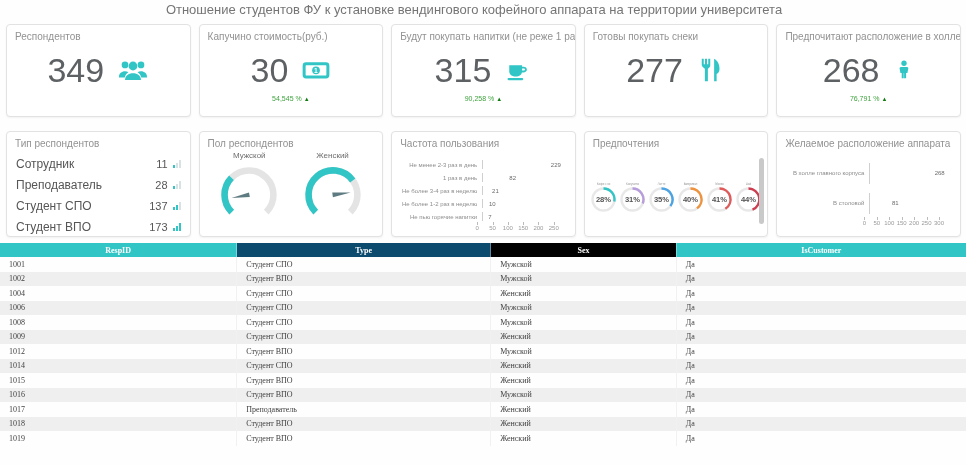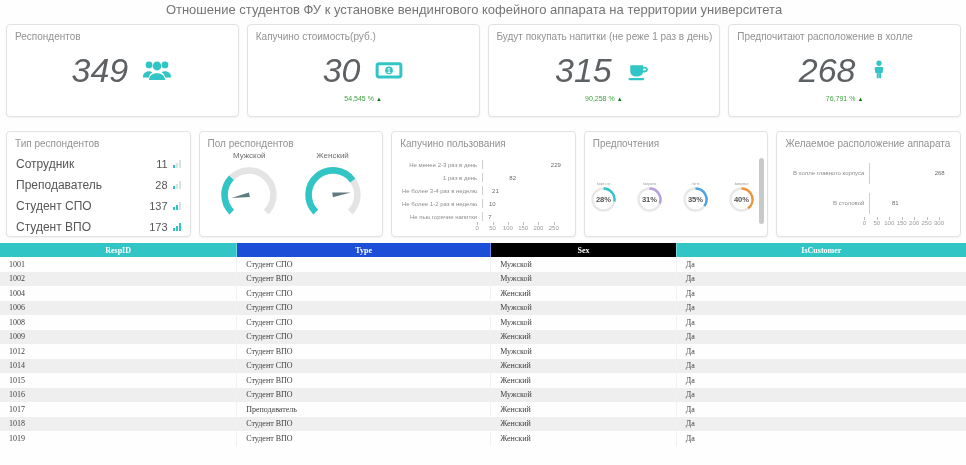--- a/index.html
+++ b/index.html
@@ -17,21 +17,21 @@
   .card{
     flex:1 1 0;min-width:0;background:#fff;border:1px solid #e2e2e2;border-radius:4px;
     box-shadow:0 1px 2px rgba(0,0,0,.05);position:relative;overflow:hidden;
   }
   .card-title{
     font-size:10px;color:#929292;padding:6px 8px 0 8px;
     white-space:nowrap;overflow:hidden;
   }
   
   .kpi-main{display:flex;align-items:center;justify-content:center;gap:13px;height:50px;margin-top:3px;}
-  .kpi-value{font-size:34px;color:#5d6164;font-style:italic;}
+  .kpi-value{font-size:34px;color:#5d6164;}
   .kpi-icon svg{display:block;}
   .kpi-delta{height:12px;text-align:center;font-size:7px;color:#3fa33f;}
   .delta-arrow{font-size:6px;color:#117a11;margin-left:2px;}
   
   #type-rows{margin-top:4px;}
   .trow{display:flex;align-items:center;height:21px;padding:0 9px;}
   .trow-label{flex:1;font-size:12px;color:#565656;white-space:nowrap;overflow:hidden;}
   .trow-value{font-size:11px;color:#565656;margin-right:5px;}
   .sig{display:flex;align-items:flex-end;gap:1px;height:8px;}
   .sig i{width:2px;display:block;background:#d9e2e2;}
@@ -43,21 +43,21 @@
   .hchart{position:absolute;left:7px;right:5px;top:26px;}
   .hrow{display:flex;align-items:center;}
   .hlabel{text-align:right;font-size:6px;color:#8d8d8d;padding-right:5px;white-space:nowrap;flex:none;}
   .hbararea{flex:1;position:relative;border-left:1px solid #cfcfcf;margin-right:16px;}
   .hbar{height:100%;border-radius:0 1px 1px 0;}
   .hval{position:absolute;top:50%;transform:translateY(-50%);font-size:6px;color:#6b6b6b;white-space:nowrap;}
   .haxis{position:relative;height:11px;margin-right:16px;}
   .htick{position:absolute;top:2px;transform:translateX(-50%);font-size:6px;color:#9a9a9a;}
   .htickmark{position:absolute;top:-1px;width:1px;height:3px;background:#bbb;}
   
-  .donuts{display:flex;gap:19px;padding:0 5px;margin-top:30px;}
+  .donuts{display:flex;gap:2px;padding:0 5px;margin-top:30px;}
   .donut{width:27px;text-align:center;position:relative;}
   .donut-label{font-size:6px;color:#9a9a9a;white-space:nowrap;height:7px;overflow:hidden;transform:scale(.5);transform-origin:50% 100%;}
   .scrollbar{position:absolute;right:3px;top:26px;bottom:12px;width:5px;background:#c9c9c9;border-radius:3px;}
   
   #tablewrap{position:absolute;top:243px;left:0;right:0;bottom:0;}
   table{width:100%;border-collapse:collapse;table-layout:fixed;font-family:Liberation Serif, serif;}
   thead th{
     height:14px;font-size:8px;font-weight:bold;color:#fff;
     border-left:1px solid rgba(255,255,255,.35);padding:0;text-align:center;
   }
@@ -117,20 +117,33 @@
         <svg width="28" height="28" viewBox="0 0 24 24" fill="#31c5c6">
           <path d="M4.5 8h11v5c0 2.8-2.5 4.6-5.5 4.6S4.5 15.8 4.5 13z"></path>
           <path d="M15 9.2h1.8c1.7 0 2.8 1 2.8 2.4 0 1.5-1.2 2.5-2.9 2.5H15v-1.6h1.7c.8 0 1.3-.4 1.3-.9s-.5-.8-1.2-.8H15z"></path>
           <rect x="3" y="18.8" width="13.5" height="1.9" rx=".95"></rect>
         </svg>
       </span>
     </div>
     <div class="kpi-delta"><span>90,258 %</span><span class="delta-arrow">▲</span></div>
   </div>
 
+  <div class="card">
+    <div class="card-title">Готовы покупать снеки</div>
+    <div class="kpi-main">
+      <span class="kpi-value">277</span>
+      <span class="kpi-icon">
+        <svg width="30" height="30" viewBox="0 0 24 24" fill="#31c5c6">
+          <path d="M6.2 3v4.4h1V3h1.6v4.4h1V3h1.6v5.2c0 1.3-.8 2.3-1.9 2.7V21H7.1V10.9C6 10.5 5.2 9.5 4.6 8.2L4.6 3z"></path>
+          <path d="M14.5 3c2.8 1.3 4.3 4.6 4.3 8 0 2.3-1 3.6-2.3 4.2V21h-2z"></path>
+        </svg>
+      </span>
+    </div>
+    <div class="kpi-delta"></div>
+  </div>
 
   <div class="card">
     <div class="card-title">Предпочитают расположение в холле</div>
     <div class="kpi-main">
       <span class="kpi-value">268</span>
       <span class="kpi-icon">
         <svg width="22" height="24" viewBox="0 0 24 24" fill="#31c5c6">
           <circle cx="12" cy="4.6" r="2.9"></circle>
           <path d="M8.6 8.6h6.8c.9 0 1.5.8 1.3 1.7l-1 4.9h-1.4V21h-2.2v-5.6h-.4V21H9.5v-5.8H8.1l-.9-4.9c-.2-.9.5-1.7 1.4-1.7z"></path>
         </svg>
@@ -198,21 +211,21 @@
       <div class="gauge-label">Женский</div>
       <svg width="76" height="62" viewBox="0 0 76 66">
         <path d="M19.6 54.4A26 26 0 1 1 56.4 54.4" stroke="#e4e4e4" stroke-width="7" fill="none"></path>
         <path d="M19.6 54.4A26 26 0 1 1 59.0 20.7" stroke="#31c5c6" stroke-width="7" fill="none"></path>
         <polygon points="56.8,33.4 37.9,38.5 37.2,33.6" fill="#5e7b82"></polygon>
       </svg></div>
       </div>
   </div>
 
   <div class="card">
-    <div class="card-title">Капучино пользования</div>
+    <div class="card-title">Частота пользования</div>
     <div class="hchart" id="freq-chart">
         <div class="hrow" style="height:13px">
       <span class="hlabel" style="width:78px">Не менее 2-3 раз в день</span>
       <span class="hbararea" style="height:9px">
         <span class="hbar" style="width:91.6%;background:#31c5c6"></span>
         <span class="hval" style="left:calc(91.6% + 3px)">229</span>
       </span>
         </div>
         <div class="hrow" style="height:13px">
       <span class="hlabel" style="width:78px">1 раз в день</span>
@@ -349,21 +362,21 @@
   <table>
     <colgroup>
         <col style="width:24.5%">
         <col style="width:26.3%">
         <col style="width:19.2%">
         <col style="width:30%">
       </colgroup>
     <thead>
       <tr>
         <th style="background:#31c5c6">RespID</th>
-        <th style="background:#1d4ed8">Type</th>
+        <th style="background:#0c4a6e">Type</th>
         <th style="background:#000000">Sex</th>
         <th style="background:#31c5c6">IsCustomer</th>
       </tr>
     </thead>
     <tbody id="table-body">
         <tr>
           <td>1001</td>
           <td>Студент СПО</td>
           <td>Мужской</td>
           <td>Да</td>

